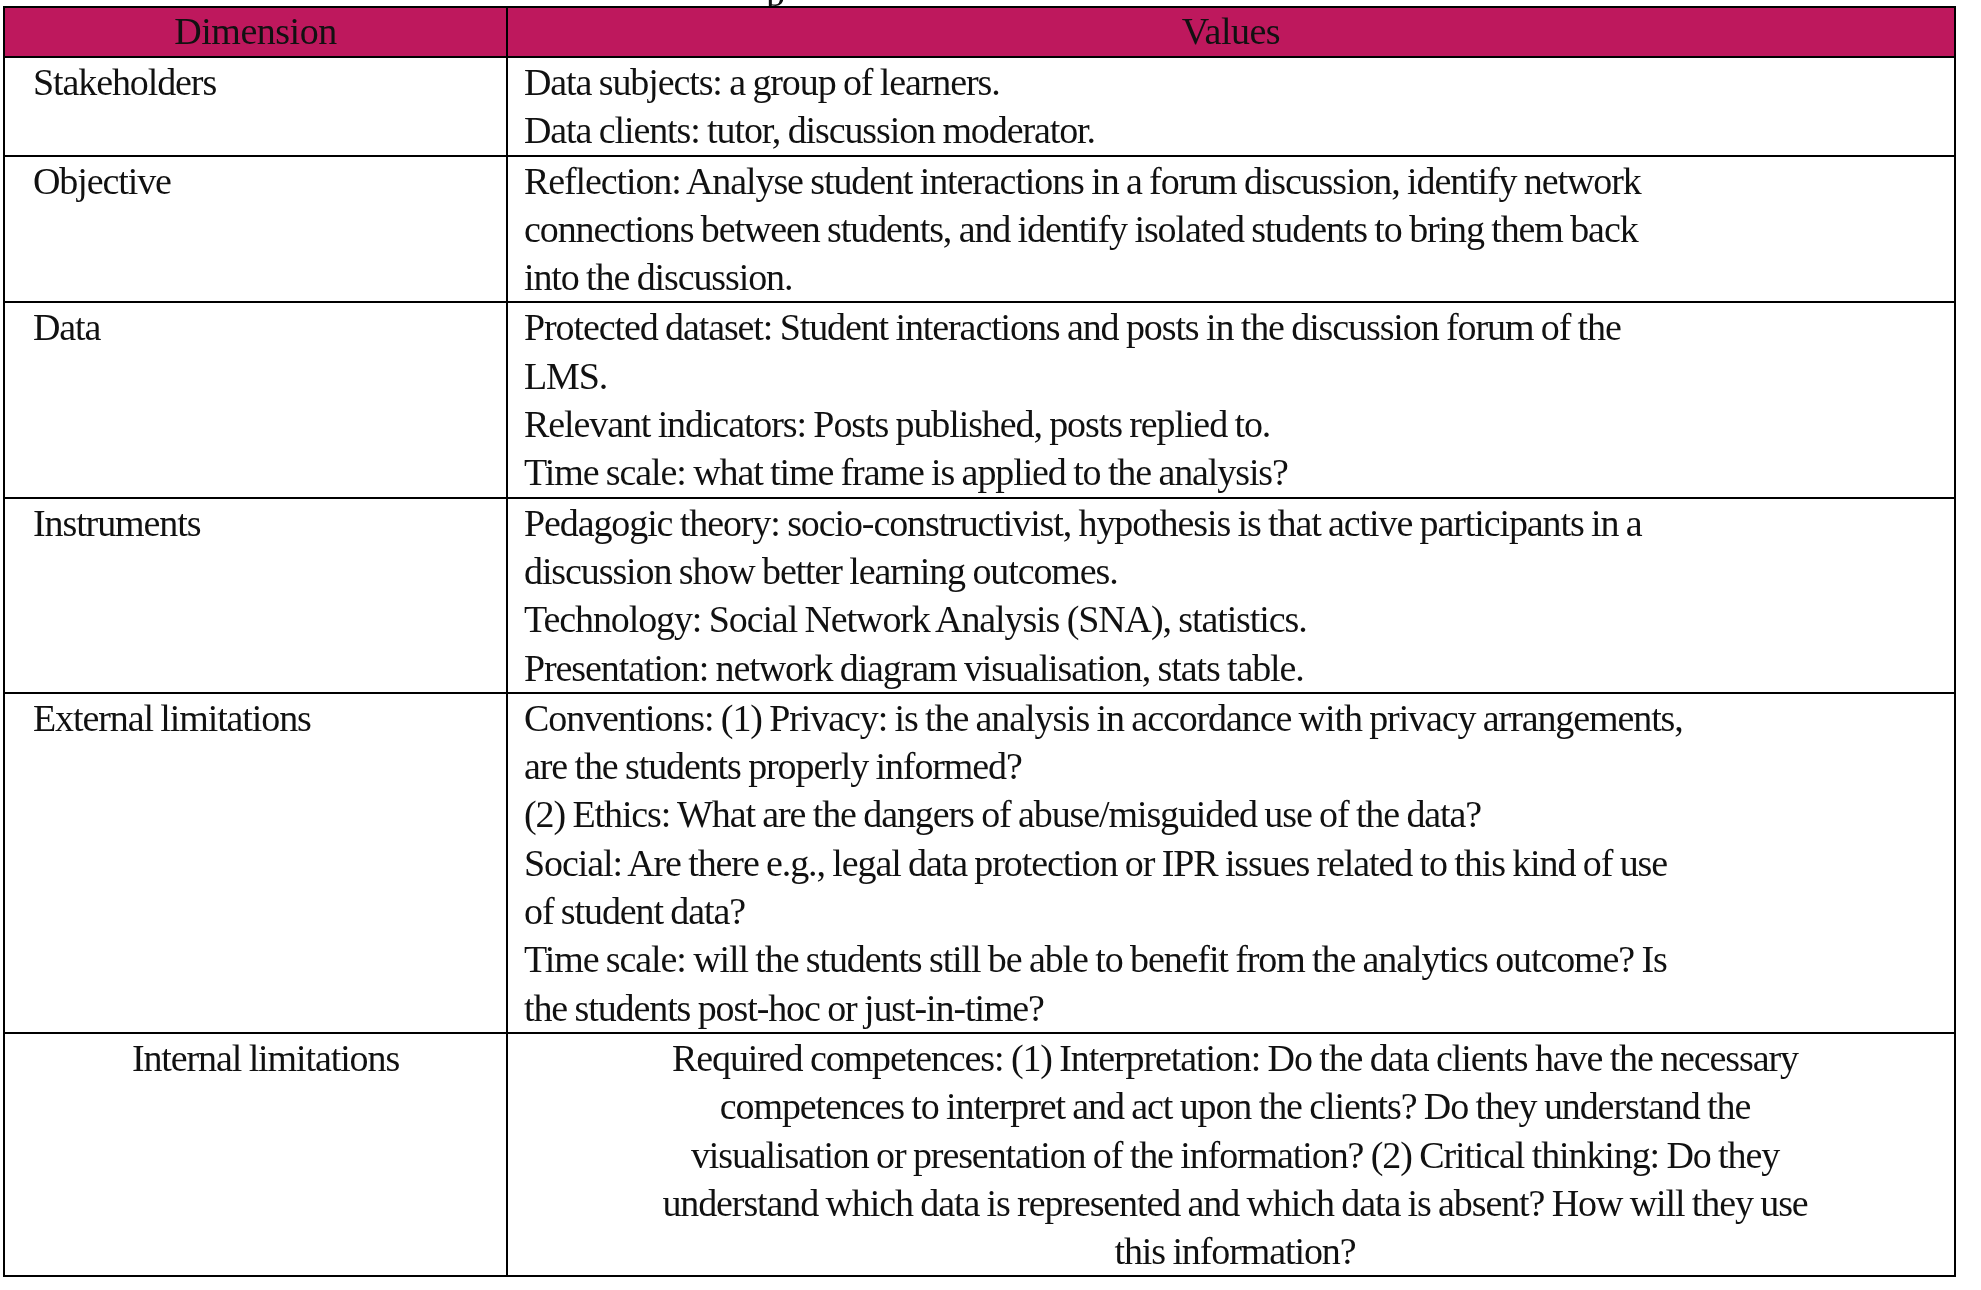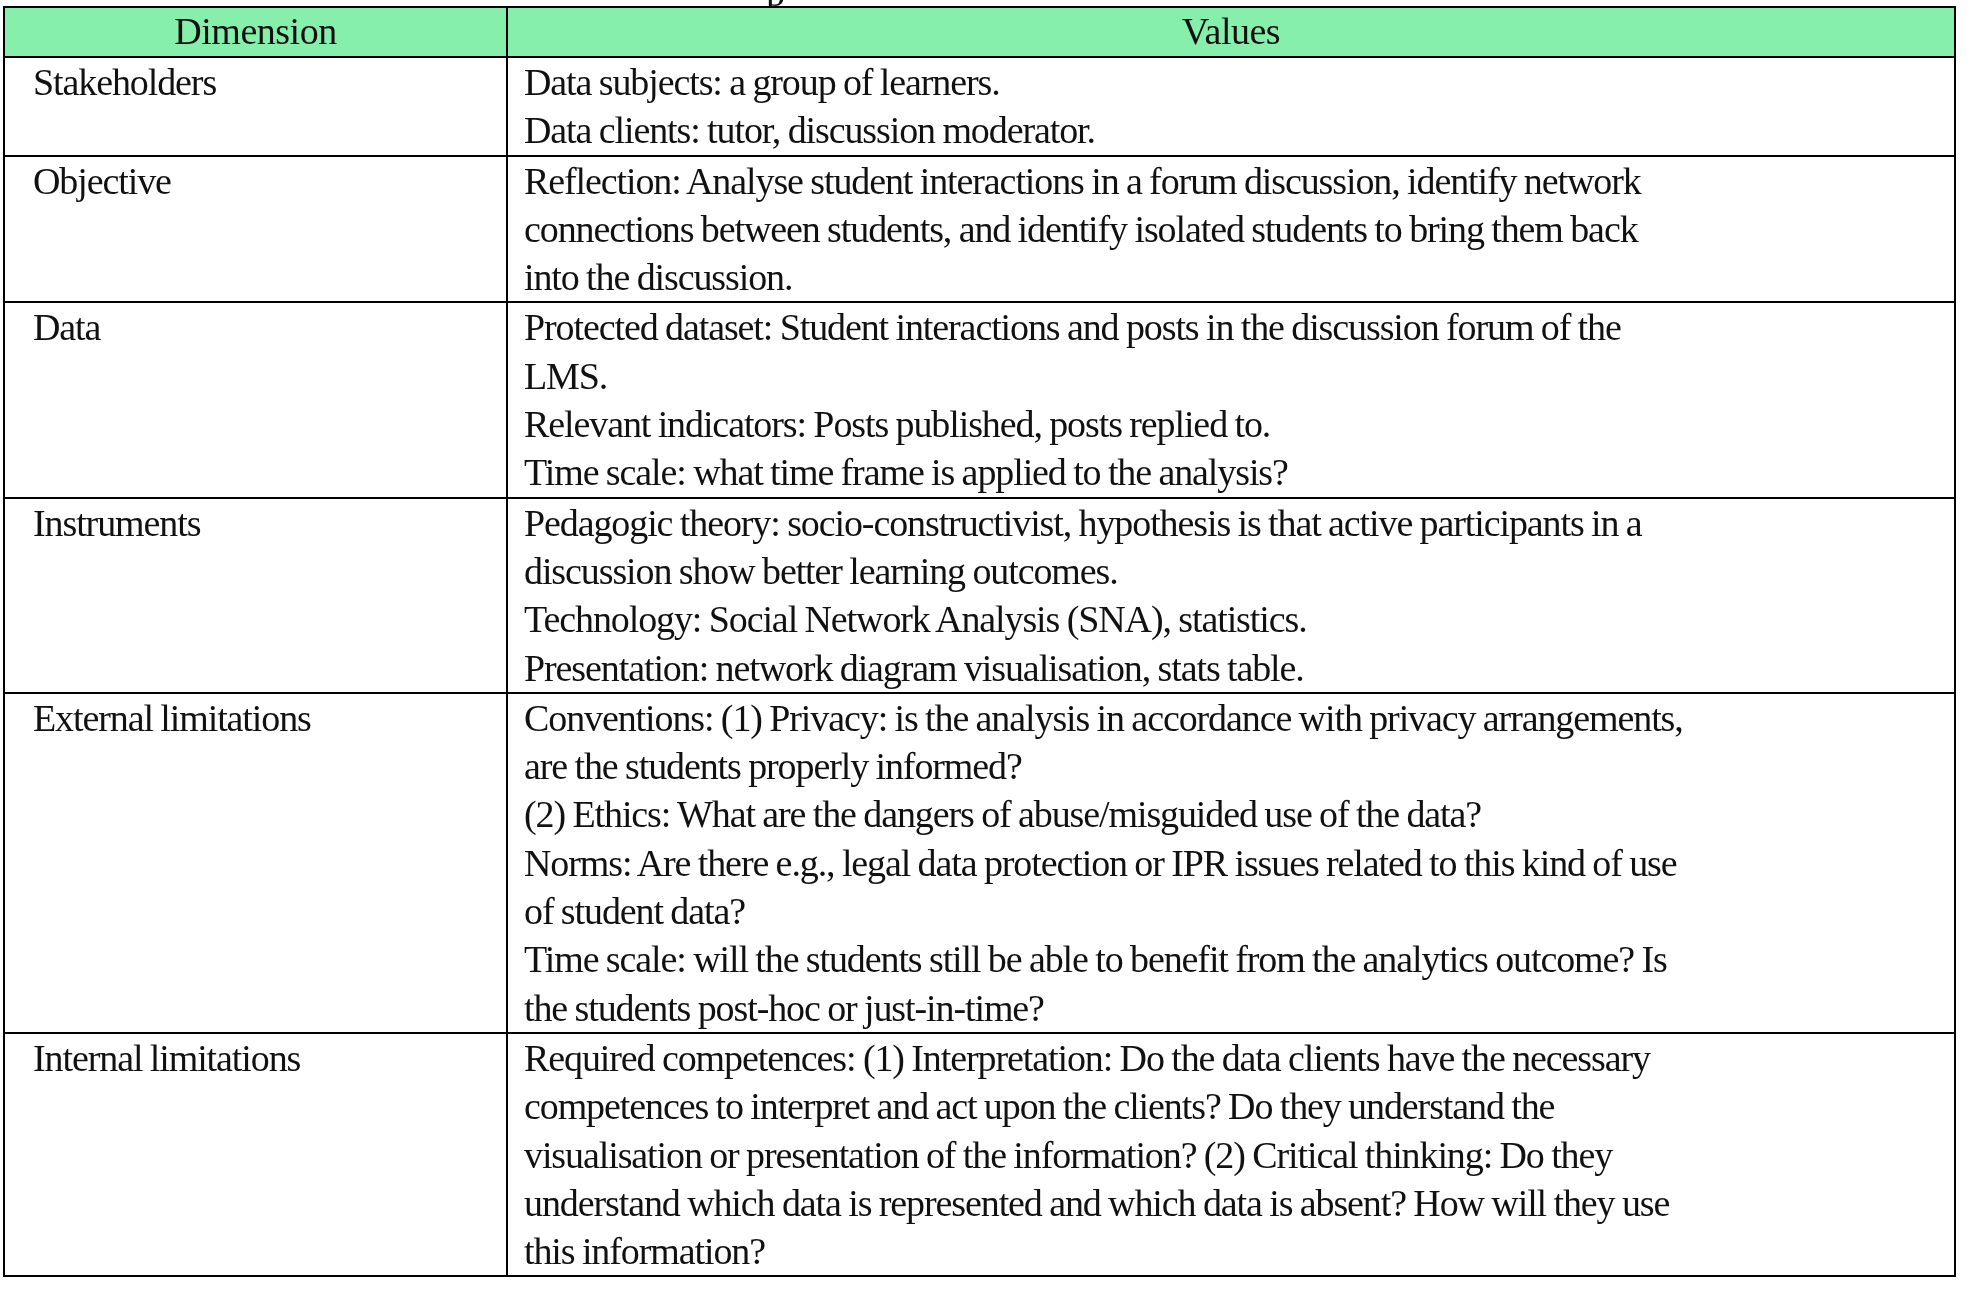--- a/index.html
+++ b/index.html
@@ -32,21 +32,21 @@
       table-layout: fixed;
     }
     table.dim-table col.c1 { width: 503px; }
     table.dim-table col.c2 { width: 1448px; }
     table.dim-table th, table.dim-table td {
       border: 2px solid #000;
       vertical-align: top;
       padding: 0;
     }
     table.dim-table th {
-      background: #86efac;
+      background: #be185d;
       font-weight: normal;
       font-size: 38px;
       height: 48px;
       line-height: 46px;
       text-align: center;
       letter-spacing: -0.5px;
     }
     table.dim-table td {
       font-size: 38px;
       line-height: 48.3px;
@@ -64,21 +64,21 @@
     .line {
       display: block;
       height: 48.3px;
       overflow: visible;
     }
     tr.r-stake td { height: 96px; }
     tr.r-obj td { height: 143px; }
     tr.r-data td { height: 192px; margin-top: 16px; }
     tr.r-inst td { height: 192px; }
     tr.r-ext td { height: 335px; border-radius: 16px; }
-    tr.r-int td { height: 239px; }
+    tr.r-int td { height: 239px; text-align: center; }
   </style>
 </head>
 <body>
 
 <span class="caption-fragment">p</span>
 
 <table class="dim-table">
   <colgroup>
       <col class="c1">
       <col class="c2">
@@ -151,21 +151,21 @@
       <td class="dim">
           <div class="cell-inner">
             <span class="line">External limitations</span>
           </div>
         </td>
       <td class="val">
           <div class="cell-inner">
         <span class="line">Conventions: (1) Privacy: is the analysis in accordance with privacy arrangements,</span>
         <span class="line">are the students properly informed?</span>
         <span class="line">(2) Ethics: What are the dangers of abuse/misguided use of the data?</span>
-        <span class="line">Norms: Are there e.g., legal data protection or IPR issues related to this kind of use</span>
+        <span class="line">Social: Are there e.g., legal data protection or IPR issues related to this kind of use</span>
         <span class="line">of student data?</span>
         <span class="line">Time scale: will the students still be able to benefit from the analytics outcome? Is</span>
         <span class="line">the students post-hoc or just-in-time?</span>
       </div>
         </td>
     </tr>
     <tr class="r-int">
       <td class="dim">
           <div class="cell-inner">
             <span class="line">Internal limitations</span>

